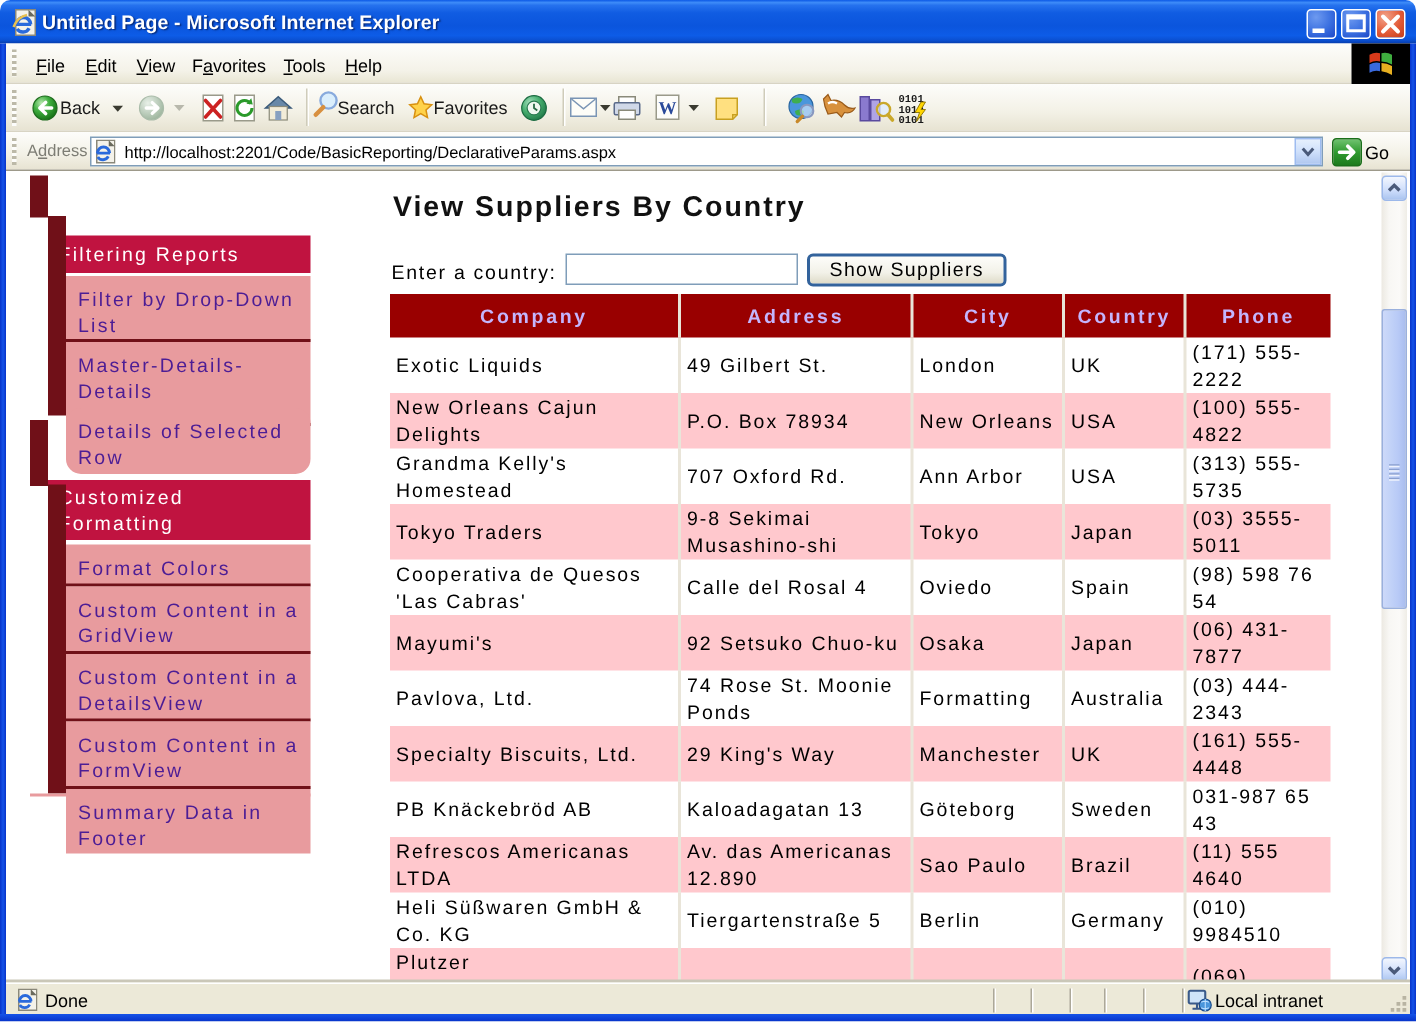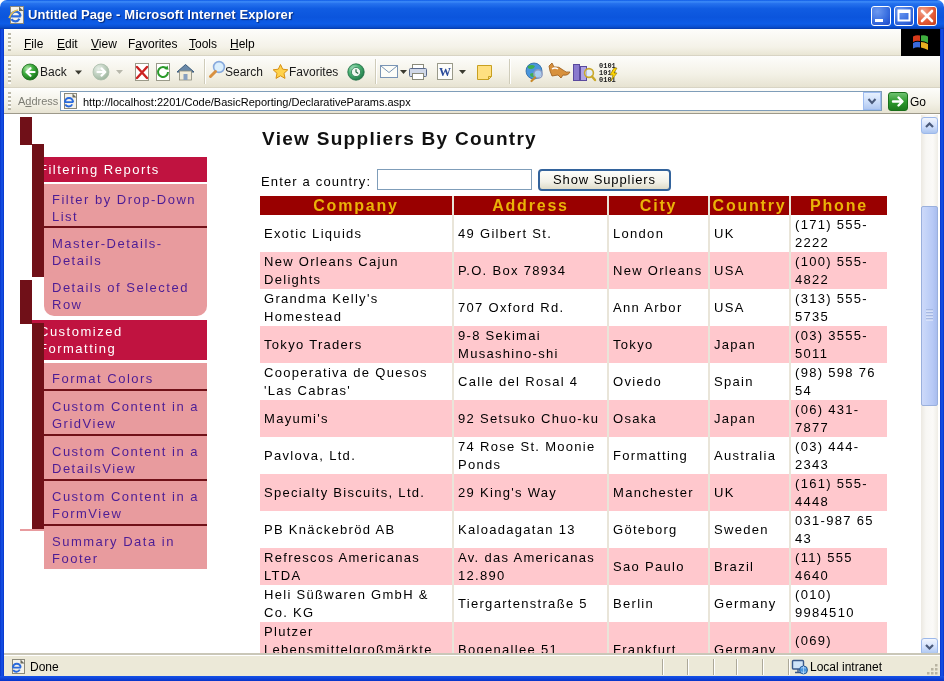--- a/index.html
+++ b/index.html
@@ -54,21 +54,21 @@
 .l2 { left:40px; width:163px; padding:7px 0 0 8px; border-bottom:2px solid #701018; }
 
 
 #h1 { left:258px; top:13px; font-size:19px; font-weight:bold; color:#111; letter-spacing:1.3px; }
 #lbl { left:257px; top:59px; font-size:13px; letter-spacing:1.15px; }
 #inp { left:373px; top:54px; width:155px; height:21px; border:1px solid #7f9db9; background:#fff; }
 #btn { left:534px; top:54px; width:133px; height:22px; background:linear-gradient(180deg,#fdfdfa 0%,#f2f1e8 60%,#dedbc8 100%); border:2px solid #33639c; border-radius:4px; font-size:13px; letter-spacing:0.9px; text-align:center; line-height:18px; }
 
 
 #tbl { position:absolute; left:256px; top:81px; border-collapse:collapse; table-layout:fixed; font-size:13px; letter-spacing:1.3px; }
-#tbl th { background:#990000; color:#eab308; font-weight:bold; font-size:16px; height:19px; border-left:2px solid #e9e5d9; letter-spacing:1.8px; }
+#tbl th { background:#990000; color:#c4b5fd; font-weight:bold; font-size:13px; height:29px; border-left:2px solid #e9e5d9; letter-spacing:1.8px; }
 #tbl td { border-left:2px solid #e9e5d9; padding:0 0 0 4px; line-height:18px; vertical-align:middle; color:#000; }
 #tbl th:first-child, #tbl td:first-child { border-left:none; }
 #tbl tr.p td { background:#ffc8cd; }
 #tbl tr { height:37px; }
 #tbl tr.hdr { height:19px; }
 
 
 #sbar { left:921px; top:115px; width:17px; height:540px; background:linear-gradient(90deg,#ece9e2 0%,#f8f7f4 30%,#fbfaf8 70%,#efede6 100%); }
 .sbtn { position:absolute; left:0; width:17px; height:17px; border-radius:3px; border:1px solid #9cb8ea; background:linear-gradient(180deg,#f2f6fe 0%,#cdddfb 60%,#aac4ef 100%); }
 #sthumb { position:absolute; left:0; top:91px; width:17px; height:200px; border-radius:2px; border:1px solid #9ab0dd; background:linear-gradient(90deg,#cdd9f9 0%,#c3d3f8 30%,#b7c9f6 70%,#a9bdee 100%); }

